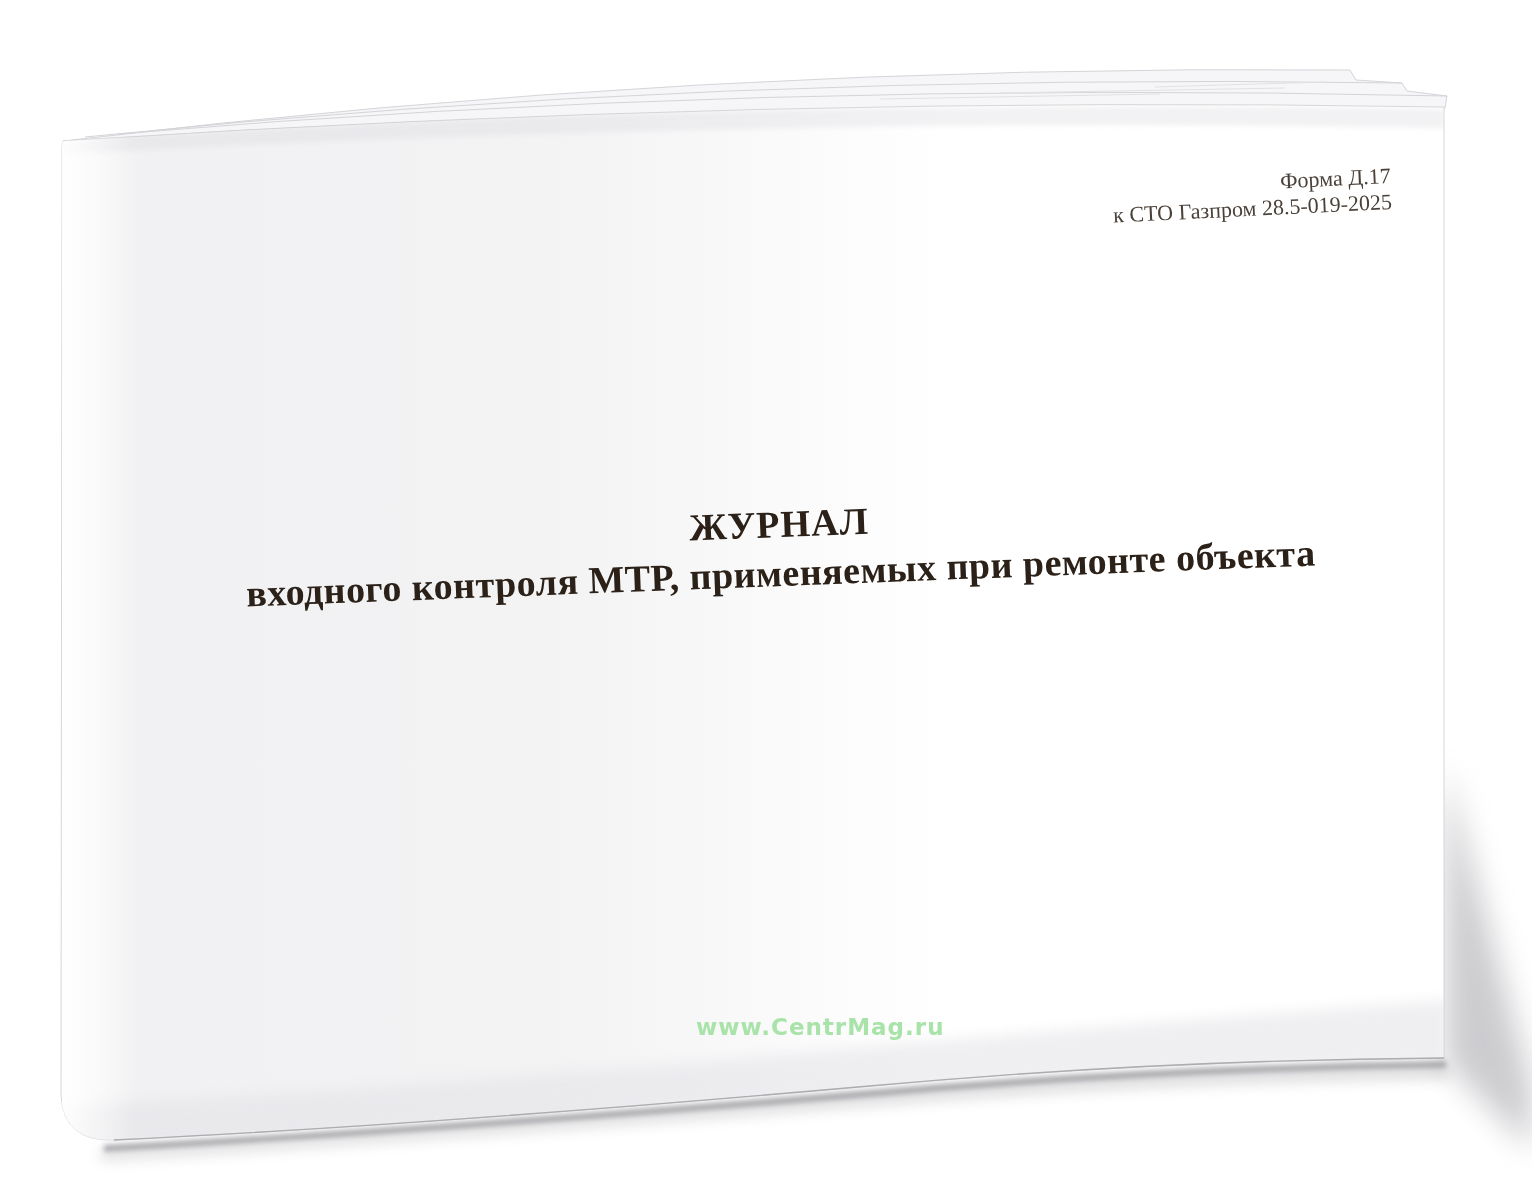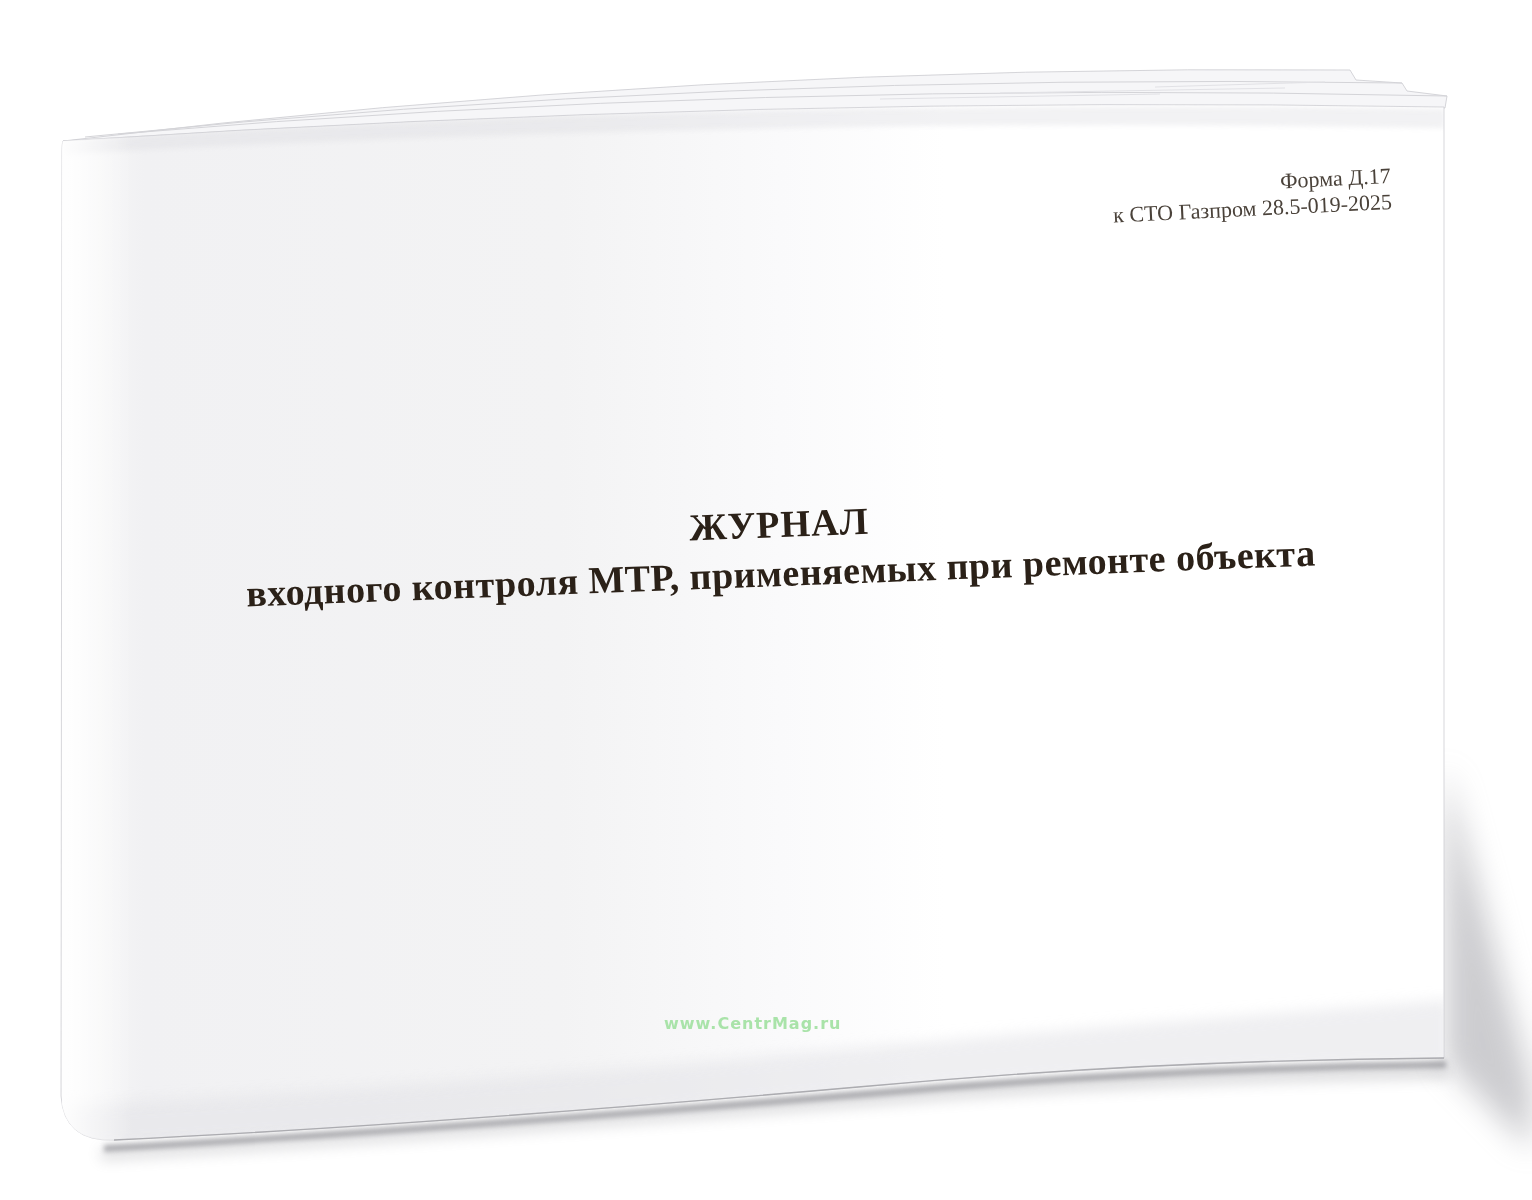--- a/index.html
+++ b/index.html
@@ -45,25 +45,25 @@
   }
   .title-line2 {
     font-size: 38px;
     line-height: 49px;
     letter-spacing: 0.5px;
     white-space: nowrap;
   }
 
   .watermark {
     position: absolute;
-    left: 664px;
+    left: 696px;
     top: 1014px;
     font-family: "DejaVu Sans", sans-serif;
     font-weight: bold;
-    font-size: 16px;
+    font-size: 23px;
     letter-spacing: 1px;
     color: #a9e3a9;
     white-space: nowrap;
   }
 </style>
 </head>
 <body>
 
 <div class="scene">
 

